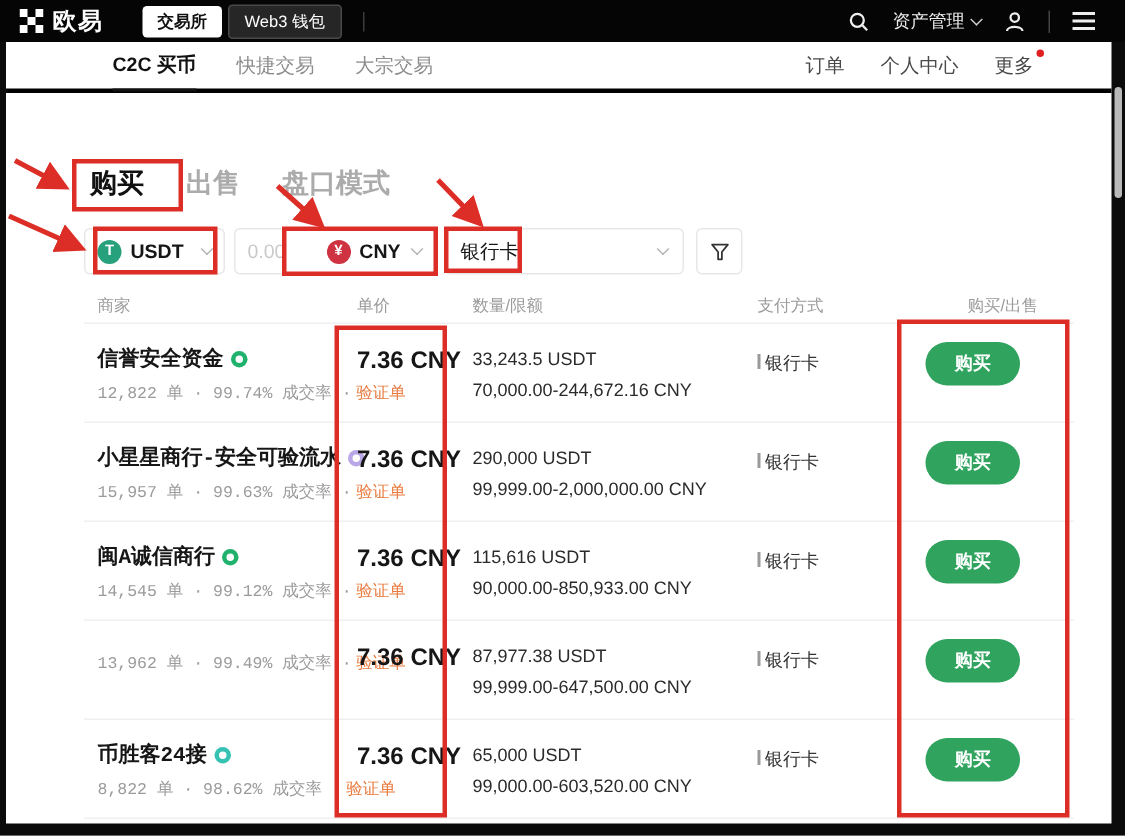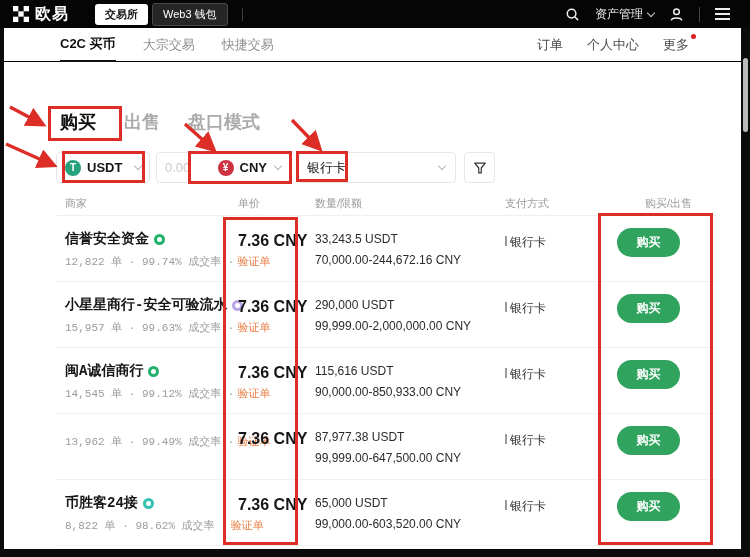--- a/index.html
+++ b/index.html
@@ -20,21 +20,21 @@
   .top-right .txt { color:#eee; font-size:12px; display:flex; align-items:center; gap:5px; cursor:pointer; }
   .chev { width:6px; height:6px; border-right:1.5px solid #ccc; border-bottom:1.5px solid #ccc; transform:rotate(45deg); margin-top:-3px; display:inline-block; }
   .vdiv { width:1px; height:15px; background:#444; }
   .burger { display:flex; flex-direction:column; gap:3.5px; cursor:pointer; }
   .burger span { display:block; width:15px; height:1.8px; background:#eee; }
 
   
   .page { position:absolute; left:4px; top:28px; width:737px; height:521px; background:#fff; z-index:1; }
 
   
-  .subnav { position:absolute; left:0; top:0; width:100%; height:34px; border-bottom:1px solid #000000; display:flex; align-items:center; }
+  .subnav { position:absolute; left:0; top:0; width:100%; height:34px; border-bottom:3px solid #000000; display:flex; align-items:center;padding-left:15px; }
   .subnav-left { display:flex; gap:27px; margin-left:56px; font-size:13px; color:#8c8c8c; }
   .subnav-item { height:34px; display:flex; align-items:center; cursor:pointer; }
   .subnav-item.active { color:#111; font-weight:700; border-bottom:2px solid #111; }
   .subnav-right { margin-left:auto; margin-right:52px; display:flex; gap:24px; font-size:13px; color:#4a4a4a; }
   .subnav-right .itm { cursor:pointer; position:relative; }
   .reddot { position:absolute; top:-2px; right:-7px; width:5px; height:5px; border-radius:50%; background:#e02020; }
 
   
   .trade-tabs { position:absolute; left:56px; top:82px; display:flex; gap:28px; align-items:baseline; }
   .ttab { font-size:18px; font-weight:700; color:#ababab; cursor:pointer; }
@@ -126,22 +126,22 @@
     </div>
   </div>
 
   <div class="scroll-thumb"></div>
 
   <div class="page">
 
     <div class="subnav">
       <div class="subnav-left">
         <span class="subnav-item active">C2C 买币</span>
+        <span class="subnav-item">快捷交易</span>
         <span class="subnav-item">大宗交易</span>
-        <span class="subnav-item">快捷交易</span>
       </div>
       <div class="subnav-right">
         <span class="itm">订单</span>
         <span class="itm">个人中心</span>
         <span class="itm"><span>更多</span><span class="reddot"></span></span>
       </div>
     </div>
 
     <div class="trade-tabs">
       <span class="ttab active">购买</span>

